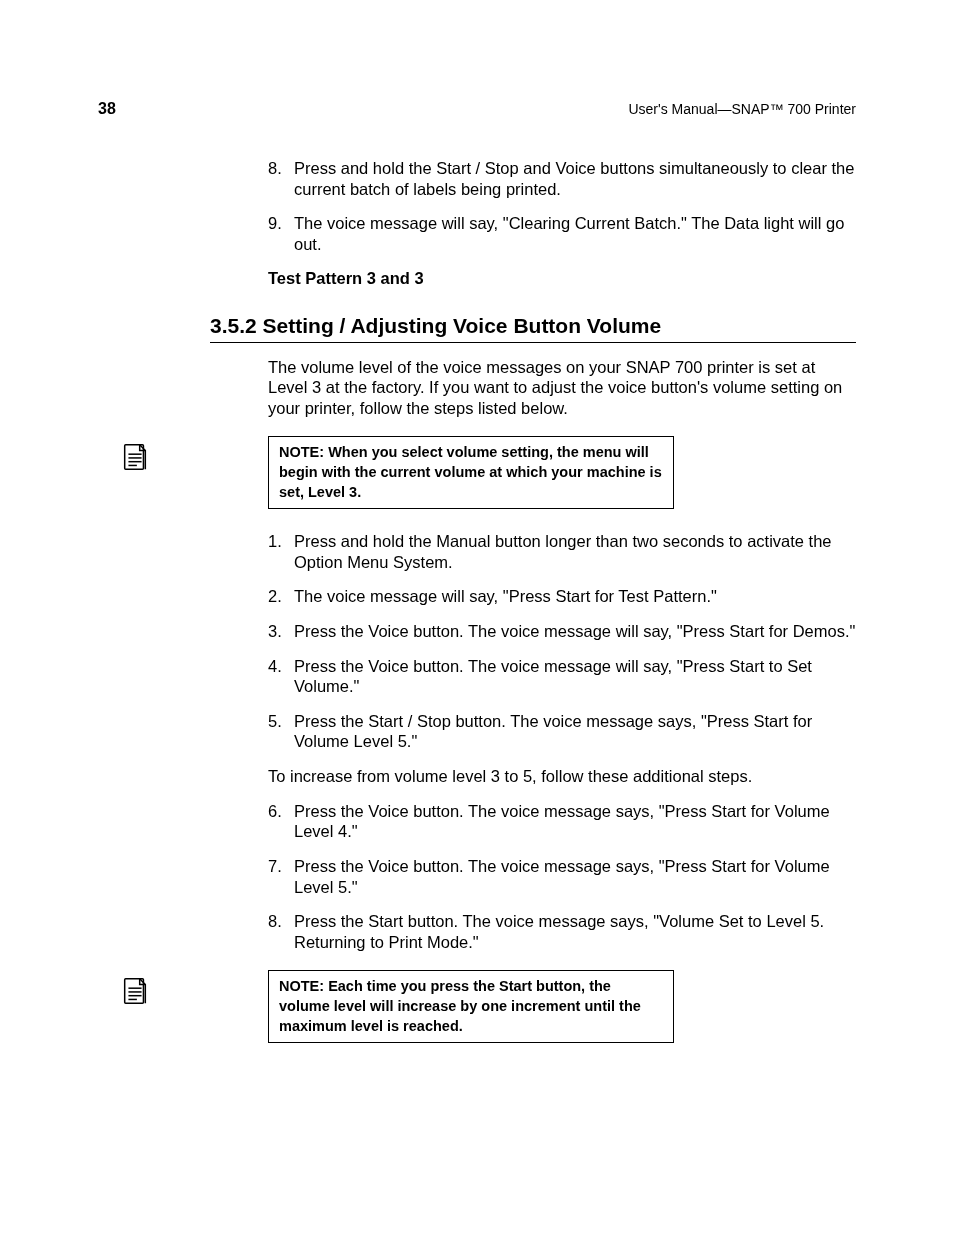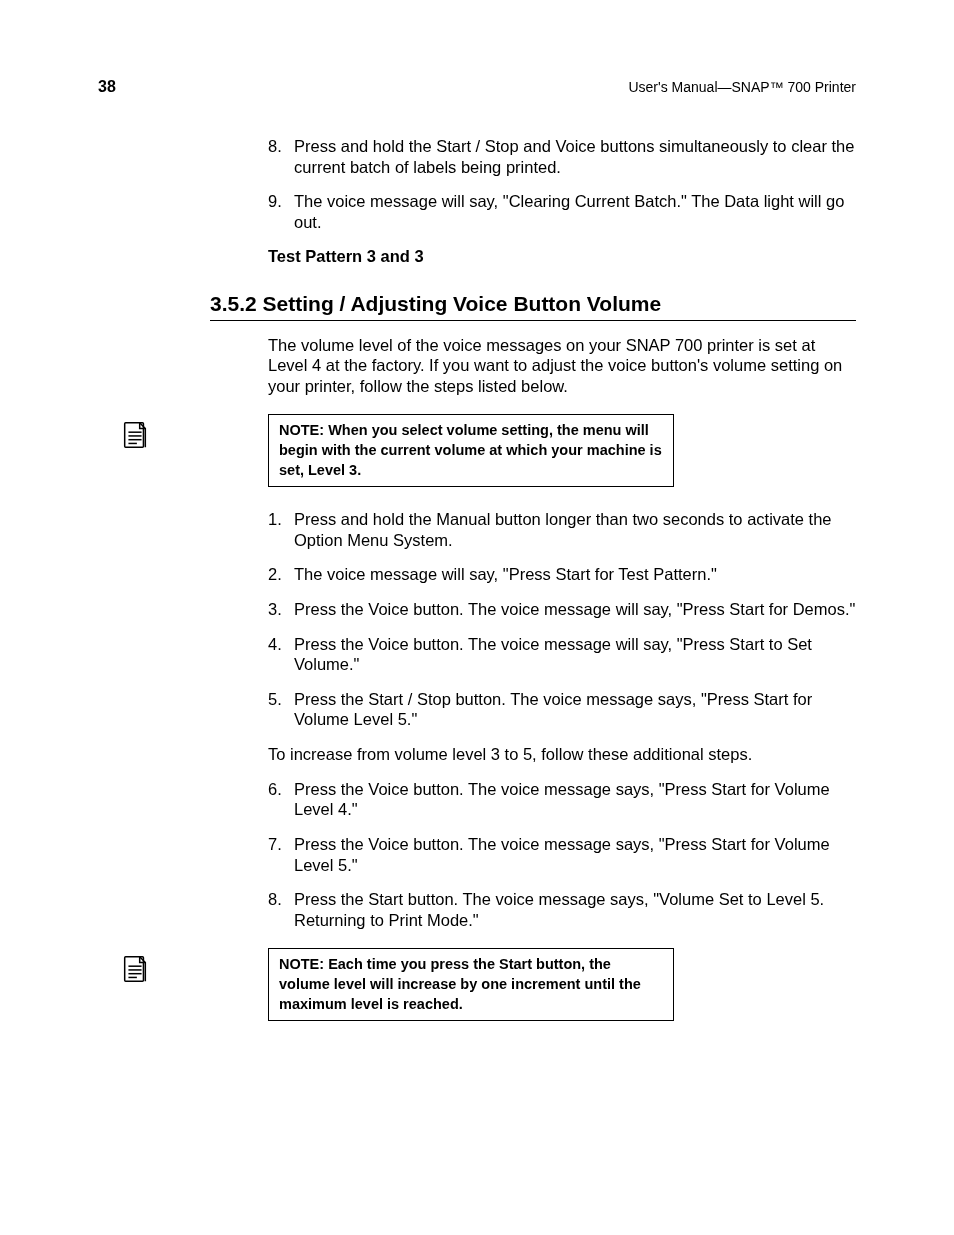--- a/index.html
+++ b/index.html
@@ -1,17 +1,17 @@
 <!DOCTYPE html>
 <html><head>
 <meta charset="utf-8">
 <style>
   * { box-sizing: border-box; margin: 0; padding: 0; }
   html, body { width: 954px; height: 1235px; background: #fff; font-family: Arial, Helvetica, sans-serif; color: #000; }
-  .page { position: relative; width: 954px; height: 1235px; padding: 78px 98px 60px 98px; }
+  .page { position: relative; width: 954px; height: 1235px; padding: 100px 98px 60px 98px; }
   .header { display: flex; justify-content: space-between; align-items: baseline; font-size: 14px; margin-bottom: 40px; }
   .header .pn { font-weight: bold; font-size: 16px; }
   .header .doc { font-size: 14px; }
   .content-col { margin-left: 170px; }
   ol.nlist { list-style: none; font-size: 16.5px; line-height: 1.25; }
   ol.nlist li { display: flex; margin-bottom: 14px; }
   ol.nlist li .num { width: 26px; flex: 0 0 26px; }
   ol.nlist li .txt { flex: 1; }
   .sub-head { font-weight: bold; font-size: 16.5px; margin: 6px 0 12px 0; }
   .para { font-size: 16.5px; line-height: 1.25; margin-bottom: 14px; }
@@ -42,21 +42,21 @@
         <span class="txt">The voice message will say, "Clearing Current Batch."  The Data light will go out.</span>
       </li>
     </ol>
 
     <div class="sub-head">Test Pattern 3 and 3</div>
   </div>
 
   <div class="section-title">3.5.2 Setting / Adjusting Voice Button Volume</div>
 
   <div class="content-col" style="margin-top:14px;">
-    <div class="para">The volume level of the voice messages on your SNAP 700 printer is set at Level 4 at the factory.  If you want to adjust the voice button's volume setting on your printer, follow the steps listed below.</div>
+    <div class="para">The volume level of the voice messages on your SNAP 700 printer is set at Level 3 at the factory.  If you want to adjust the voice button's volume setting on your printer, follow the steps listed below.</div>
   </div>
 
   <div class="note-row">
     <span class="note-icon">
       <svg viewBox="0 0 32 32" fill="none" stroke="#000" stroke-width="1.6">
         <rect x="5" y="3" width="20" height="26" rx="1"></rect>
         <path d="M21 3 L27 9 L27 29" stroke-linejoin="miter"></path>
         <path d="M21 3 L21 9 L27 9"></path>
         <line x1="9" y1="13" x2="23" y2="13"></line>
         <line x1="9" y1="17" x2="23" y2="17"></line>

